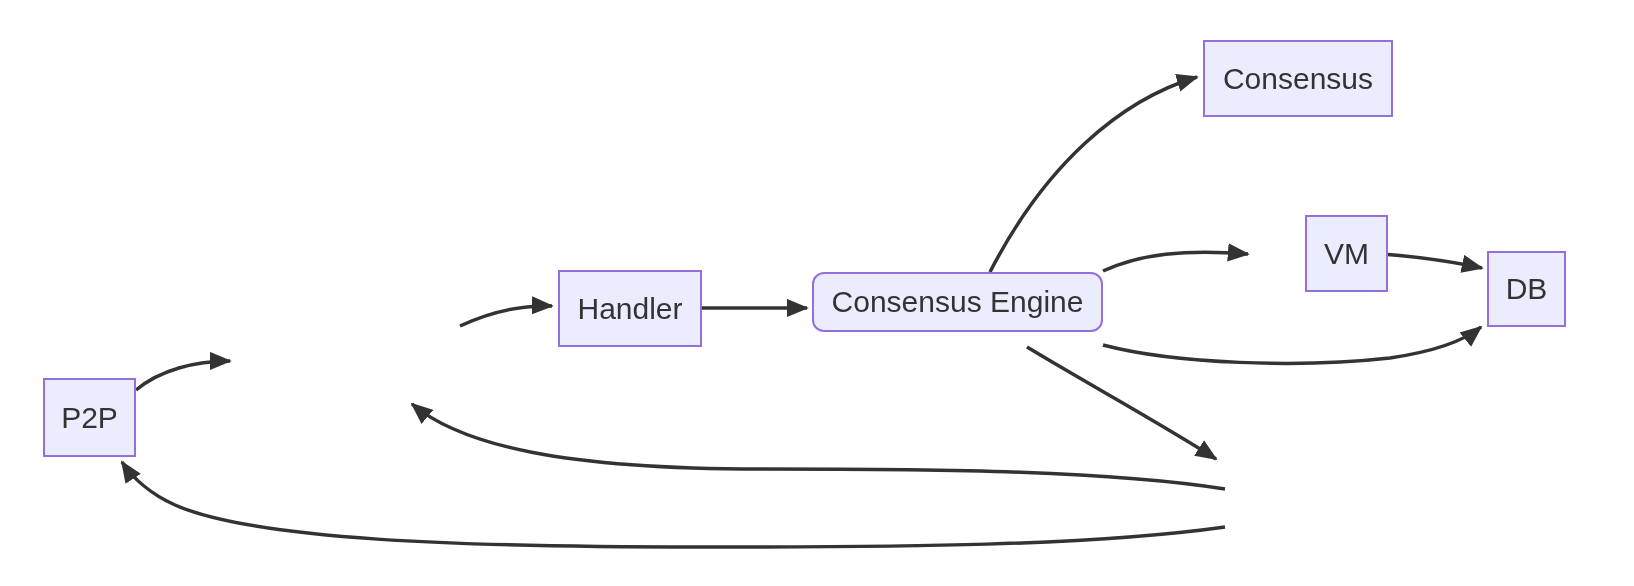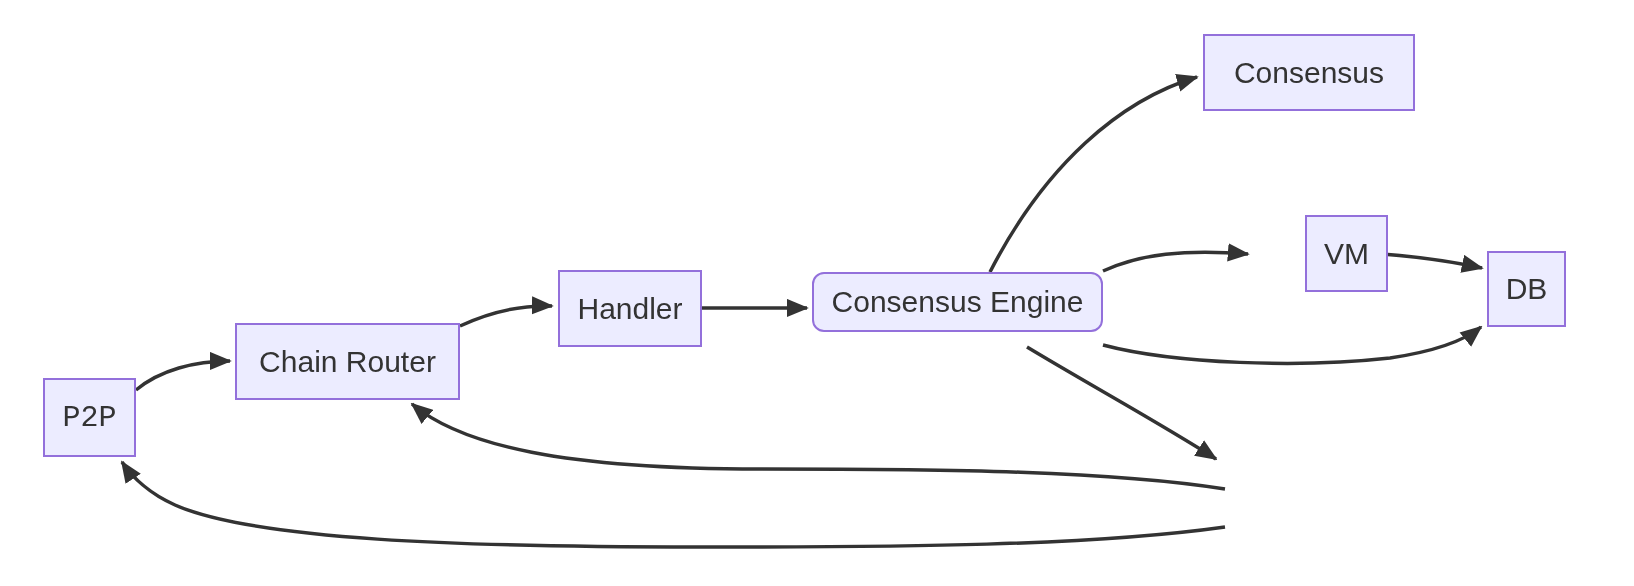--- a/index.html
+++ b/index.html
@@ -67,37 +67,34 @@
     <path class="edge" marker-end="url(#arrowhead)" d="M 702,308 L 807,308"></path>
     <path class="edge" marker-end="url(#arrowhead)" d="M 990,272 C 1045,165 1120,100 1197,77"></path>
     <path class="edge" marker-end="url(#arrowhead)" d="M 1103,271 C 1140,254 1185,249 1248,254"></path>
     <path class="edge" marker-end="url(#arrowhead)" d="M 1336,252 C 1390,253 1440,259 1482,268"></path>
     <path class="edge" marker-end="url(#arrowhead)" d="M 1103,345 C 1175,364 1300,368 1390,358 C 1437,351 1465,340 1481,327"></path>
     <path class="edge" marker-end="url(#arrowhead)" d="M 1027,347 C 1090,385 1165,426 1216,459"></path>
     <path class="edge" marker-end="url(#arrowhead)" d="M 1225,489 C 1110,471 950,469 760,469 C 565,469 462,446 412,404"></path>
     <path class="edge" marker-end="url(#arrowhead)" d="M 1225,527 C 1090,546 900,547 700,547 C 460,547 255,540 175,505 C 150,494 132,477 122,462"></path>
   </svg>
 
-  <div class="node" style="left:43px;  top:378px; width:93px;  height:79px;font-family:Liberation Mono, monospace;">
+  <div class="node" style="left:43px;  top:378px; width:93px;  height:79px;">
     <span>P2P</span>
   </div>
 
-  <div class="node" style="left:235px; top:323px; width:225px; height:77px;">
-    <span>Chain Router</span>
-  </div>
 
   <div class="node" style="left:558px; top:270px; width:144px; height:77px;">
     <span>Handler</span>
   </div>
 
   <div class="node" style="left:812px; top:272px; width:291px; height:60px;border-radius:12px;">
     <span>Consensus Engine</span>
   </div>
 
-  <div class="node" style="left:1203px; top:34px; width:212px; height:77px;">
+  <div class="node" style="left:1203px; top:40px; width:190px; height:77px;">
     <span>Consensus</span>
   </div>
 
   <div class="node" style="left:1305px; top:215px; width:83px; height:77px;">
     <span>VM</span>
   </div>
 
   <div class="node" style="left:1487px; top:251px; width:79px; height:76px;">
     <span>DB</span>
   </div>

